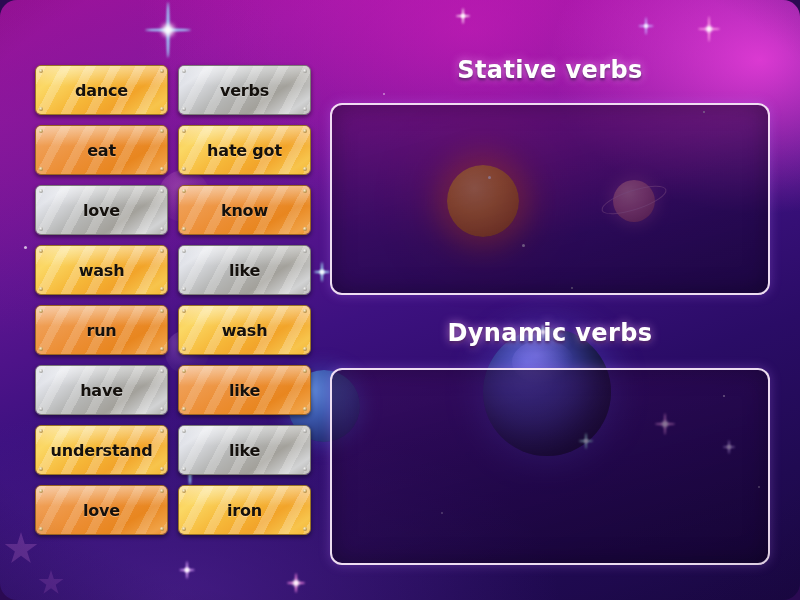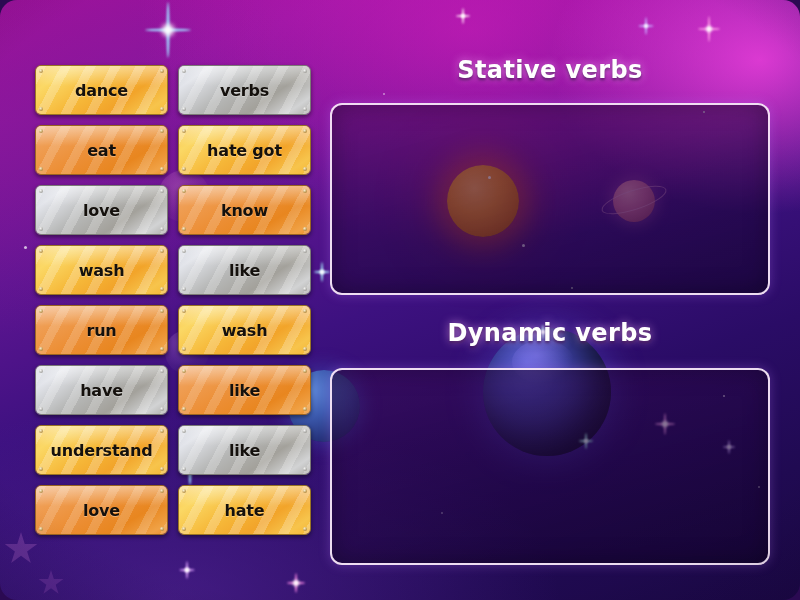--- a/index.html
+++ b/index.html
@@ -378,21 +378,21 @@
         <span class="lbl">like</span>
       </div>
       <div class="tile gold" style="left: 178px; top: 485px;">
         <div class="face"></div>
         <div class="stripes"></div>
         <div class="topglow"></div>
         <span class="rivet tl"></span>
         <span class="rivet tr"></span>
         <span class="rivet bl"></span>
         <span class="rivet br"></span>
-        <span class="lbl">hate</span>
+        <span class="lbl">iron</span>
       </div>
     </div>
 
   <div id="right">
 
     <div class="zone-title" style="top:56px;">Stative verbs</div>
     <div class="dropzone" style="top:103px; height:192px;"></div>
 
     <div class="zone-title" style="top:319px;">Dynamic verbs</div>
     <div class="dropzone" style="top:368px; height:197px;"></div>

